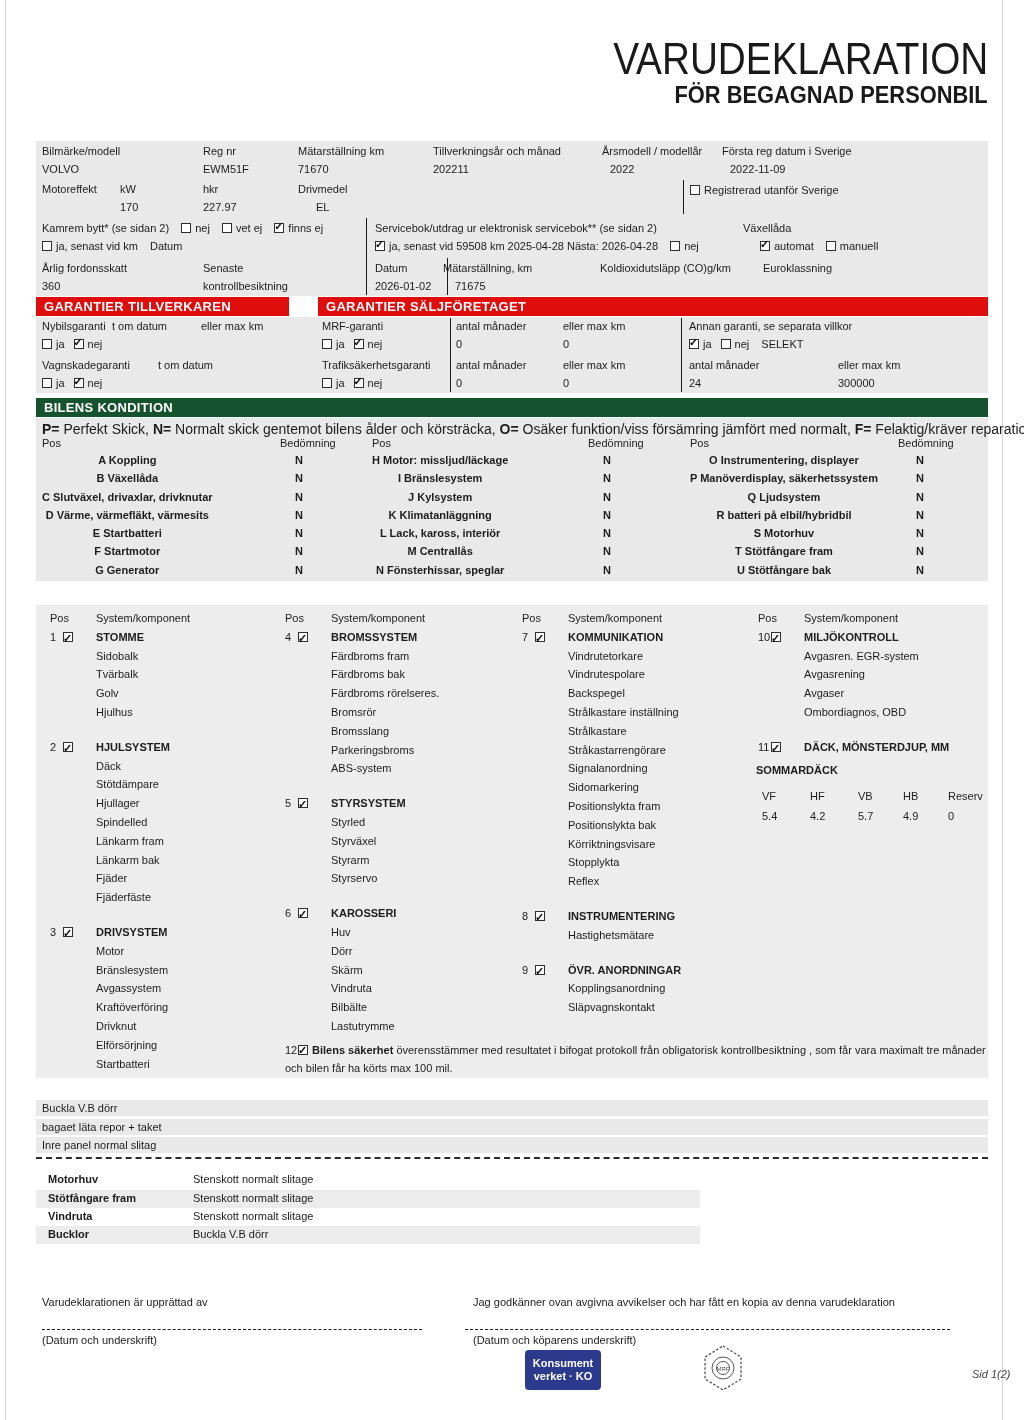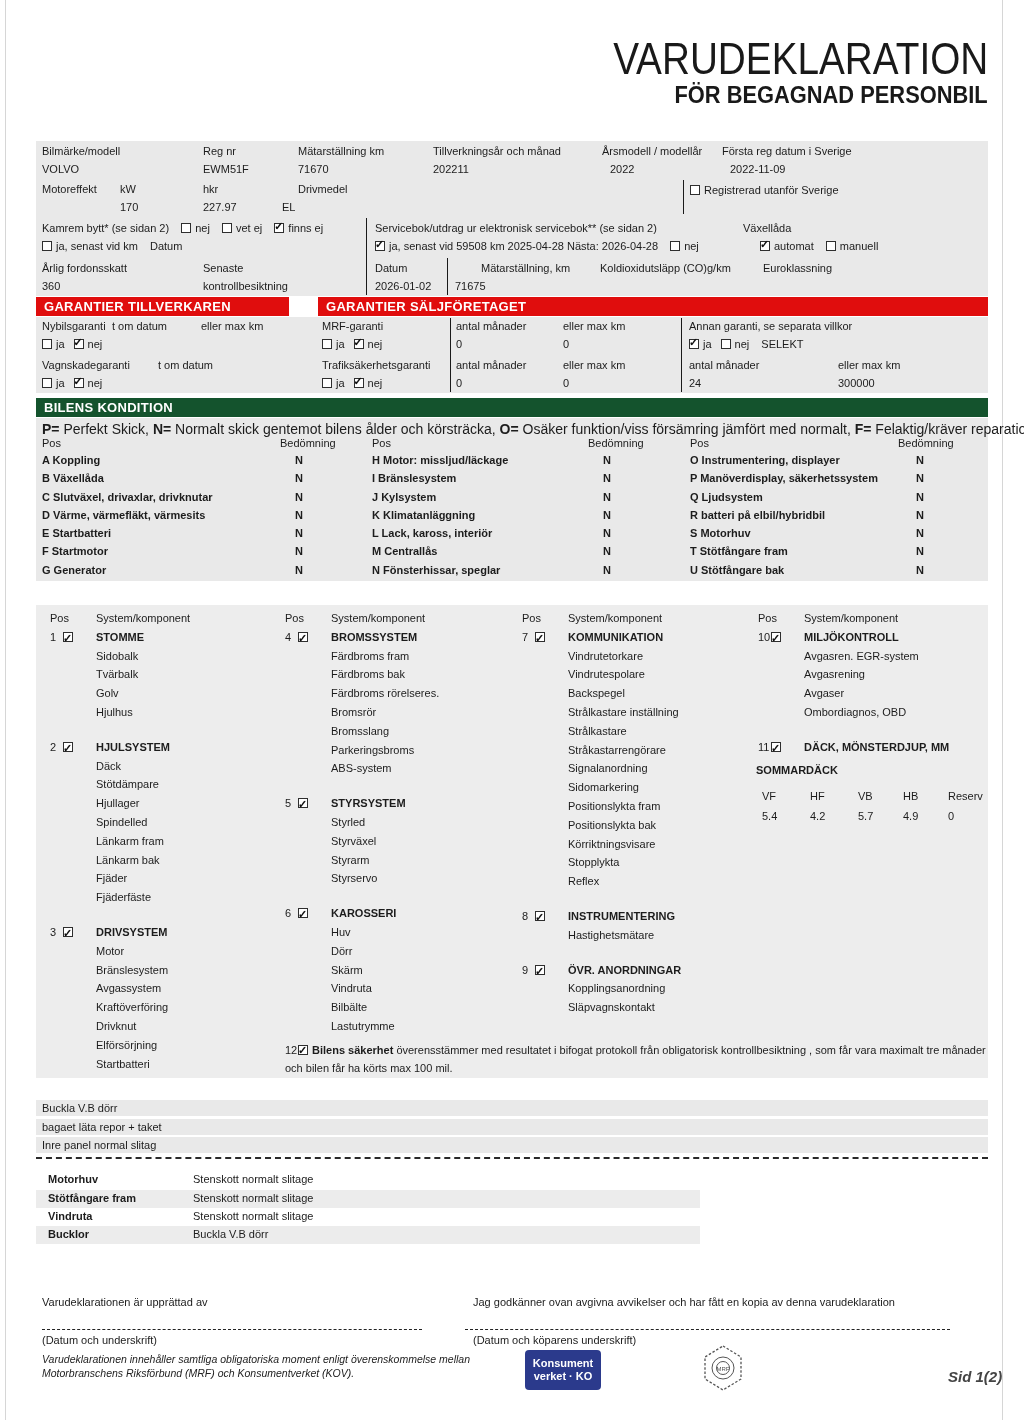--- a/index.html
+++ b/index.html
@@ -16,21 +16,21 @@
   .blue{background:#14532d;}
   .bg{position:absolute;left:36px;width:952px;background:#e9e9e9;}
   .bg2{position:absolute;left:36px;width:952px;background:#ededed;}
   .vline{position:absolute;width:1px;background:#1a1a1a;}
   .lab,.val,.cbrow{position:absolute;font-size:11px;white-space:nowrap;line-height:13px;}
   .cb{display:inline-block;width:10px;height:10px;border:1.5px solid #2e2e2e;background:#fff;
       vertical-align:-1px;margin-right:4px;position:relative;box-sizing:border-box;}
   .cb.checked::after{content:"✓";position:absolute;left:-1px;top:-4px;font-size:11px;font-weight:bold;color:#111;}
   .gap{margin-left:9px;}
   .legend{position:absolute;left:42px;top:421px;font-size:14px;white-space:nowrap;}
-  .kondcol{position:absolute;top:454px;font-size:11px;}
+  .kondcol{position:absolute;top:454px;font-size:11px;text-align:center;}
   .krow{position:relative;height:18.3px;font-weight:bold;white-space:nowrap;}
   .krate{position:absolute;top:0;}
   .c1 .krate{left:253px;} .c2 .krate{left:231px;} .c3 .krate{left:226px;}
   .kondh{position:absolute;top:437px;font-size:11px;white-space:nowrap;}
   .kcol{position:absolute;top:609px;font-size:11px;line-height:18.8px;white-space:nowrap;}
   .khead{position:relative;}
   .kth{position:absolute;left:46px;}
   .kgroup{position:relative;margin-top:16px;}
   .khead + .kgroup{margin-top:0;}
   .kpos{display:inline-block;min-width:13px;}
@@ -44,21 +44,21 @@
   .item12{position:absolute;left:285px;top:1042px;width:710px;font-size:11px;line-height:17.5px;}
   .stripe{position:absolute;left:36px;width:952px;height:16px;background:#e9e9e9;}
   .dash{position:absolute;left:36px;width:952px;border-top:2px dashed #2a2a2a;}
   .ntrow-bg{position:absolute;left:36px;width:664px;height:18px;background:#ececec;}
   .ntlab{position:absolute;left:48px;font-size:11px;font-weight:bold;white-space:nowrap;}
   .ntval{position:absolute;left:193px;font-size:11px;white-space:nowrap;}
   .sigdash{position:absolute;border-top:1.5px dashed #222;}
   .note{position:absolute;left:42px;top:1352px;width:460px;font-size:10.5px;font-style:italic;line-height:14px;color:#222;}
   .kov{position:absolute;left:525px;top:1350px;width:76px;height:40px;background:#2b3a8c;border-radius:4px;
        color:#fff;font-size:11px;font-weight:bold;text-align:center;line-height:13px;padding-top:7px;box-sizing:border-box;}
-  .sid{position:absolute;left:948px;top:1368px;font-size:15px;font-style:italic;color:#444;font-weight:bold;}
+  .sid{position:absolute;left:972px;top:1368px;font-size:11px;font-style:italic;color:#444;}
   .seal{position:absolute;left:700px;top:1344px;}
   b{font-weight:bold;}
 </style>
 </head>
 <body>
 
 <div class="page">
   <div class="edge" style="left:5px"></div>
   <div class="edge" style="left:1002px"></div>
 
@@ -80,21 +80,21 @@
   <span class="val" style="left:433px;top:163px">202211</span>
   <span class="val" style="left:610px;top:163px">2022</span>
   <span class="val" style="left:730px;top:163px">2022-11-09</span>
 
   <span class="lab" style="left:42px;top:183px">Motoreffekt</span>
   <span class="lab" style="left:120px;top:183px">kW</span>
   <span class="lab" style="left:203px;top:183px">hkr</span>
   <span class="lab" style="left:298px;top:183px">Drivmedel</span>
   <span class="val" style="left:120px;top:201px">170</span>
   <span class="val" style="left:203px;top:201px">227.97</span>
-  <span class="val" style="left:282px;top:201px">EL</span>
+  <span class="val" style="left:316px;top:201px">EL</span>
 
   <div class="vline" style="left:683px;top:180px;height:34px"></div>
   <div class="cbrow" style="left:690px;top:184px">
     <span class="cb"></span><span>Registrerad utanför Sverige</span>
   </div>
 
   <div class="cbrow" style="left:42px;top:222px">
     <span>Kamrem bytt* (se sidan 2)</span>
     <span class="cb gap"></span><span>nej</span>
     <span class="cb gap"></span><span>vet ej</span>
@@ -118,21 +118,21 @@
     <span class="cb gap"></span><span>manuell</span>
   </div>
 
   <span class="lab" style="left:42px;top:262px">Årlig fordonsskatt</span>
   <span class="val" style="left:42px;top:280px">360</span>
   <span class="lab" style="left:203px;top:262px">Senaste</span>
   <span class="lab" style="left:203px;top:280px">kontrollbesiktning</span>
   <span class="lab" style="left:375px;top:262px">Datum</span>
   <span class="val" style="left:375px;top:280px">2026-01-02</span>
   <div class="vline" style="left:447px;top:258px;height:37px"></div>
-  <span class="lab" style="left:481px;top:262px">Mätarställning, km</span>
+  <span class="lab" style="left:443px;top:262px">Mätarställning, km</span>
   <span class="val" style="left:455px;top:280px">71675</span>
   <span class="lab" style="left:600px;top:262px">Koldioxidutsläpp (CO)g/km</span>
   <span class="lab" style="left:763px;top:262px">Euroklassning</span>
 
   <div class="bar red" style="top:297px;width:253px">GARANTIER TILLVERKAREN</div>
   <div class="bar red" style="top:297px;left:318px;width:670px">GARANTIER SÄLJFÖRETAGET</div>
   <div class="bg" style="top:317px;height:76px"></div>
 
   <span class="lab" style="left:42px;top:320px">Nybilsgaranti</span>
   <span class="lab" style="left:112px;top:320px">t om datum</span>
@@ -334,21 +334,20 @@
   <span class="ntlab" style="top:1192px">Stötfångare fram</span>
   <span class="ntval" style="top:1192px">Stenskott normalt slitage</span>
   <span class="ntlab" style="top:1210px">Vindruta</span>
   <span class="ntval" style="top:1210px">Stenskott normalt slitage</span>
   <span class="ntlab" style="top:1228px">Bucklor</span>
   <span class="ntval" style="top:1228px">Buckla V.B dörr</span>
 
   <span class="lab" style="left:42px;top:1296px">Varudeklarationen är upprättad av</span>
   <div class="sigdash" style="left:42px;top:1329px;width:380px"></div>
   <span class="lab" style="left:42px;top:1334px">(Datum och underskrift)</span>
-  <div class="note">Varudeklarationen innehåller samtliga obligatoriska moment enligt överenskommelse mellan Motorbranschens Riksförbund (MRF) och Konsumentverket (KOV).</div>
 
   <span class="lab" style="left:473px;top:1296px">Jag godkänner ovan avgivna avvikelser och har fått en kopia av denna varudeklaration</span>
   <div class="sigdash" style="left:465px;top:1329px;width:485px"></div>
   <span class="lab" style="left:473px;top:1334px">(Datum och köparens underskrift)</span>
 
   <div class="kov">
     <span>Konsument</span><br>
     <span>verket · KO</span>
   </div>
 

